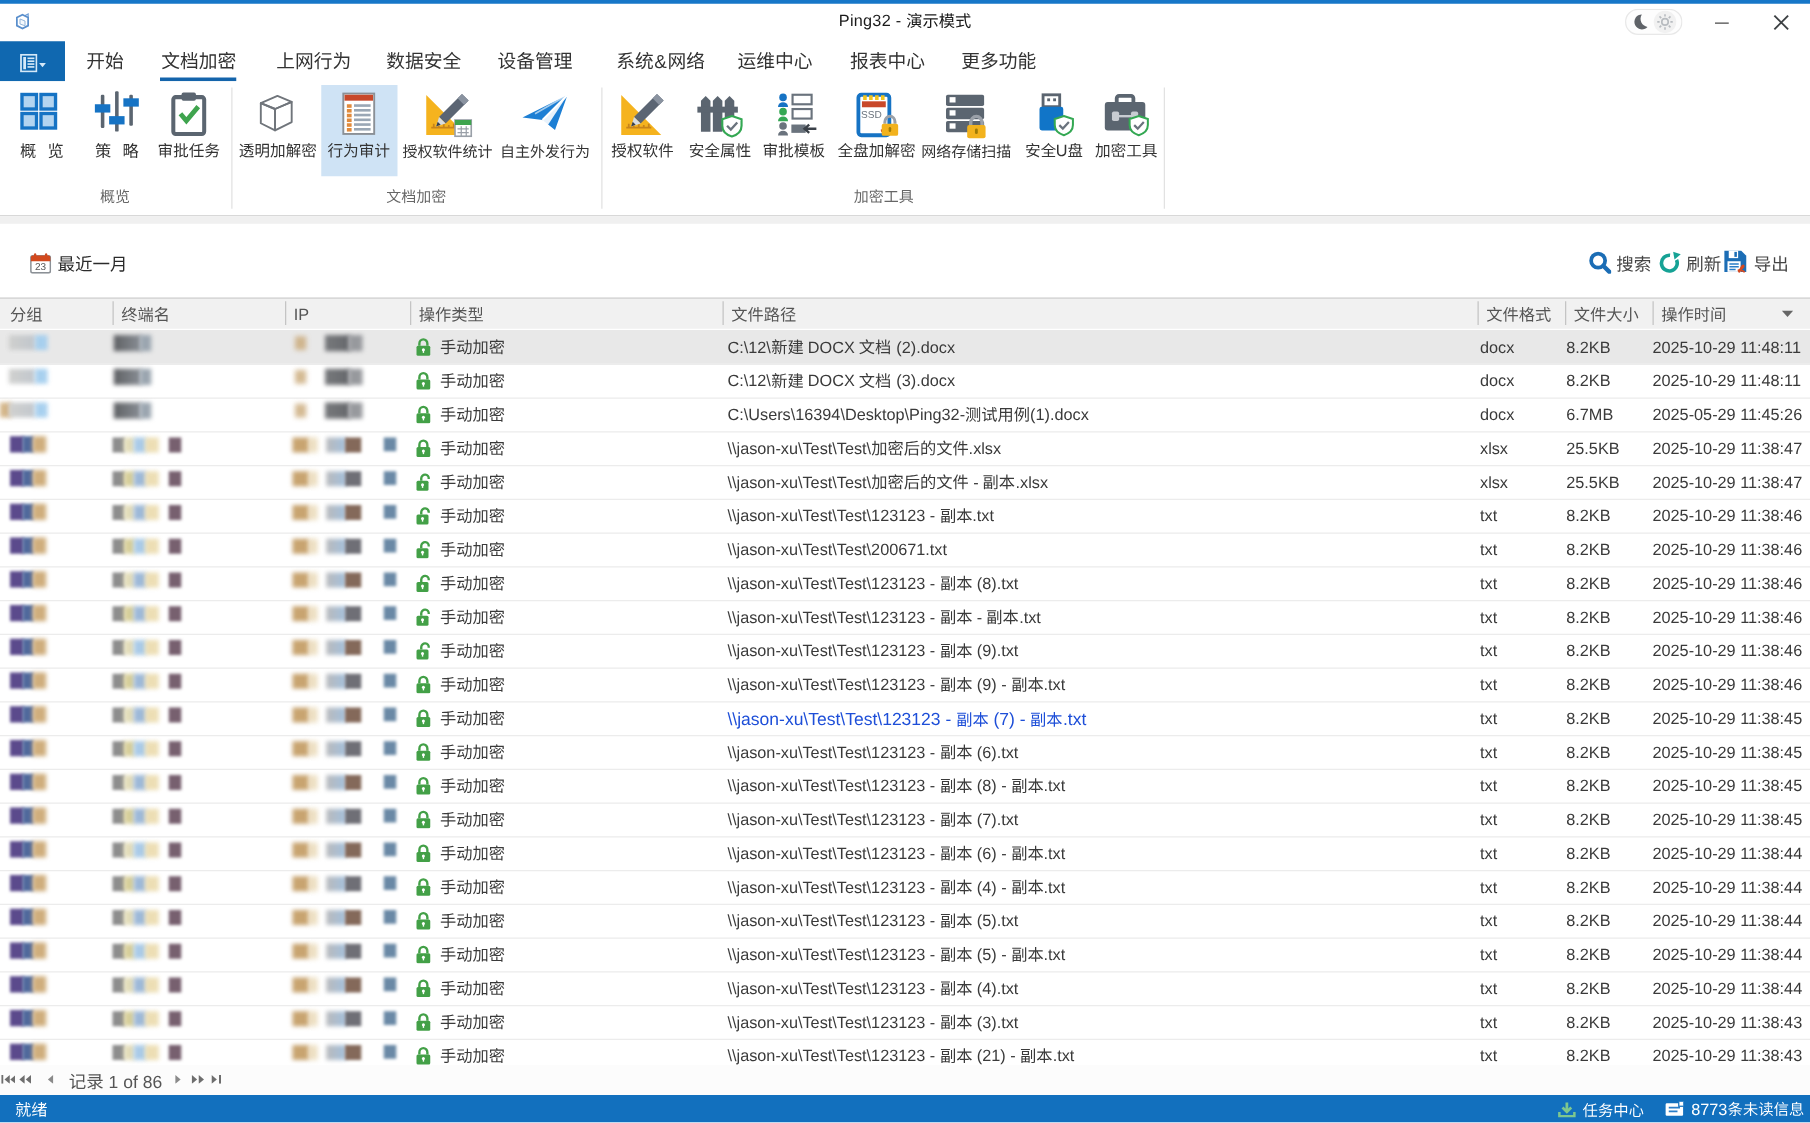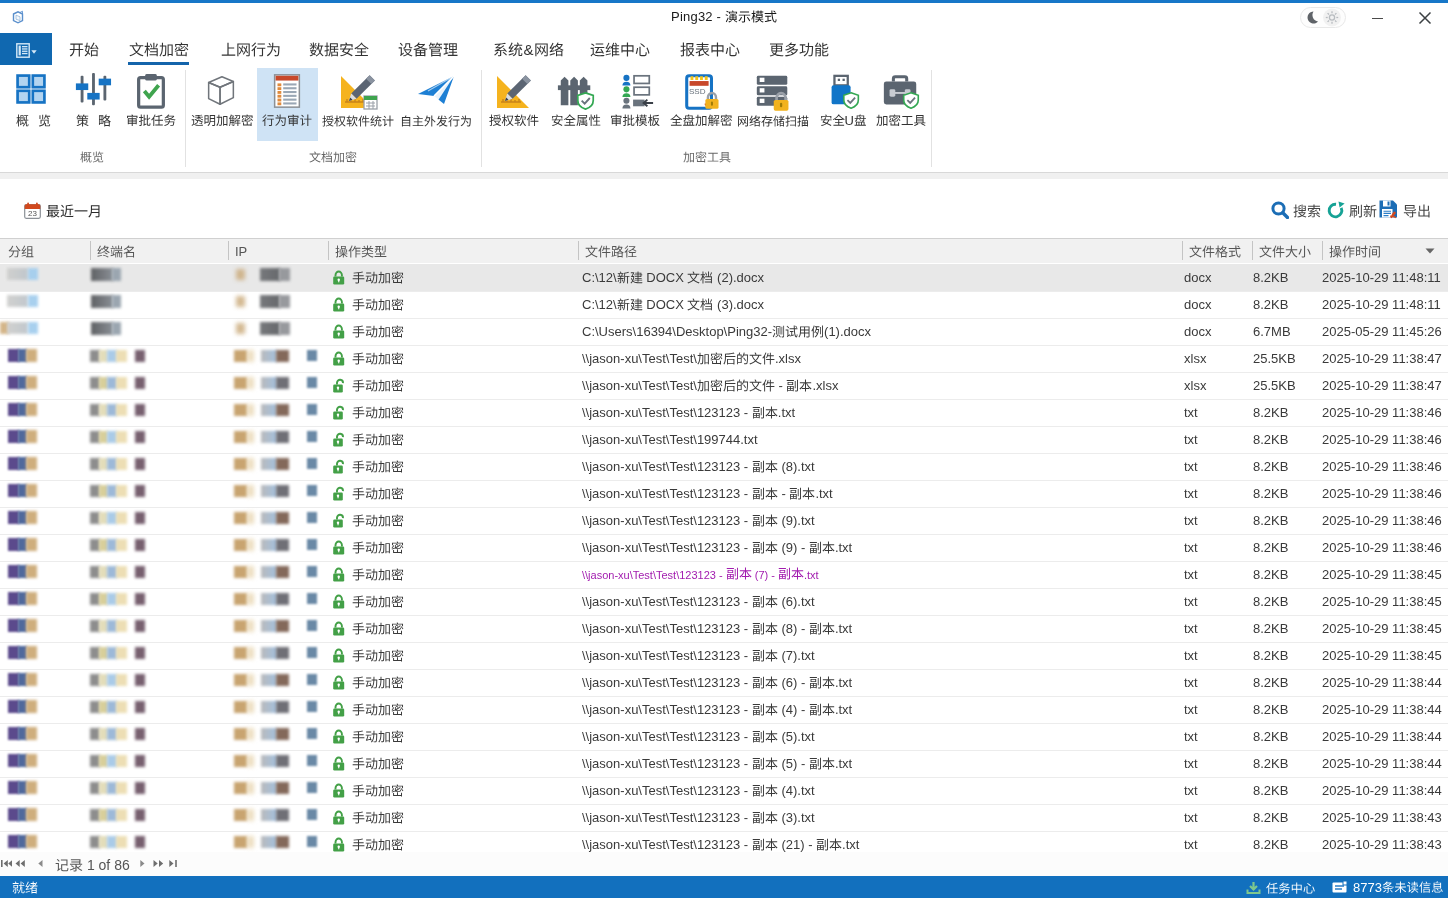--- a/index.html
+++ b/index.html
@@ -843,21 +843,21 @@
           <circle cx="6" cy="9.7" r="1.2" fill="#fff"></circle>
           <rect x="5.5" y="9.7" width="1.1" height="2.6" fill="#fff"></rect>
         </svg>
       </div>
       <div style="position:absolute;left:352px;top:432px;font-size:13px;color:#3a3a3a;white-space:nowrap"><svg class="z" style="width:52.00px;height:13.00px" viewBox="0 0 4000 1000">
           <use href="#g624B" x="0"></use>
           <use href="#g52A8" x="1000"></use>
           <use href="#g52A0" x="2000"></use>
           <use href="#g5BC6" x="3000"></use>
         </svg></div>
-      <div style="position:absolute;left:582px;top:432px;font-size:13px;color:#3a3a3a;white-space:nowrap">\\jason-xu\Test\Test\199744.txt</div>
+      <div style="position:absolute;left:582px;top:432px;font-size:13px;color:#3a3a3a;white-space:nowrap">\\jason-xu\Test\Test\200671.txt</div>
       <div style="position:absolute;left:1184px;top:432px;font-size:13px;color:#3a3a3a">txt</div>
       <div style="position:absolute;left:1253px;top:432px;font-size:13px;color:#3a3a3a">8.2KB</div>
       <div style="position:absolute;left:1322px;top:432px;width:117px;font-size:13px;color:#3a3a3a;text-align:right;white-space:nowrap">2025-10-29 11:38:46</div>
       <div style="position:absolute;left:0;top:480px;width:1448px;height:1px;background:#ececec"></div>
       <div style="position:absolute;left:8px;top:457px;width:11px;height:13px;background:#5b4a8c;filter:blur(1.2px);opacity:1.00"></div>
       <div style="position:absolute;left:18px;top:457px;width:9px;height:13px;background:#50699c;filter:blur(1.2px);opacity:1.00"></div>
       <div style="position:absolute;left:26px;top:457px;width:11px;height:13px;background:#cfae7d;filter:blur(1.6px);opacity:1.00"></div>
       <div style="position:absolute;left:90px;top:458px;width:10px;height:12px;background:#8d8d8d;filter:blur(1.4px);opacity:1.00"></div>
       <div style="position:absolute;left:99px;top:458px;width:9px;height:12px;background:#e3ddba;filter:blur(1.6px);opacity:1.00"></div>
       <div style="position:absolute;left:107px;top:458px;width:10px;height:12px;background:#9db9d8;filter:blur(1.6px);opacity:1.00"></div>
@@ -1021,21 +1021,21 @@
           <circle cx="6.7" cy="9.7" r="1.2" fill="#fff"></circle>
           <rect x="6.2" y="9.7" width="1.1" height="2.6" fill="#fff"></rect>
         </svg>
       </div>
       <div style="position:absolute;left:352px;top:567px;font-size:13px;color:#3a3a3a;white-space:nowrap"><svg class="z" style="width:52.00px;height:13.00px" viewBox="0 0 4000 1000">
           <use href="#g624B" x="0"></use>
           <use href="#g52A8" x="1000"></use>
           <use href="#g52A0" x="2000"></use>
           <use href="#g5BC6" x="3000"></use>
         </svg></div>
-      <div style="position:absolute;left:582px;top:567px;font-size:11px;color:#a21caf;white-space:nowrap">\\jason-xu\Test\Test\123123&nbsp;-&nbsp;<svg class="z" style="width:26.00px;height:13.00px" viewBox="0 0 2000 1000">
+      <div style="position:absolute;left:582px;top:567px;font-size:14px;color:#1d4ed8;white-space:nowrap">\\jason-xu\Test\Test\123123&nbsp;-&nbsp;<svg class="z" style="width:26.00px;height:13.00px" viewBox="0 0 2000 1000">
           <use href="#g526F" x="0"></use>
           <use href="#g672C" x="1000"></use>
         </svg>&nbsp;(7)&nbsp;-&nbsp;<svg class="z" style="width:26.00px;height:13.00px" viewBox="0 0 2000 1000">
           <use href="#g526F" x="0"></use>
           <use href="#g672C" x="1000"></use>
         </svg>.txt</div>
       <div style="position:absolute;left:1184px;top:567px;font-size:13px;color:#3a3a3a">txt</div>
       <div style="position:absolute;left:1253px;top:567px;font-size:13px;color:#3a3a3a">8.2KB</div>
       <div style="position:absolute;left:1322px;top:567px;width:117px;font-size:13px;color:#3a3a3a;text-align:right;white-space:nowrap">2025-10-29 11:38:45</div>
       <div style="position:absolute;left:0;top:615px;width:1448px;height:1px;background:#ececec"></div>

